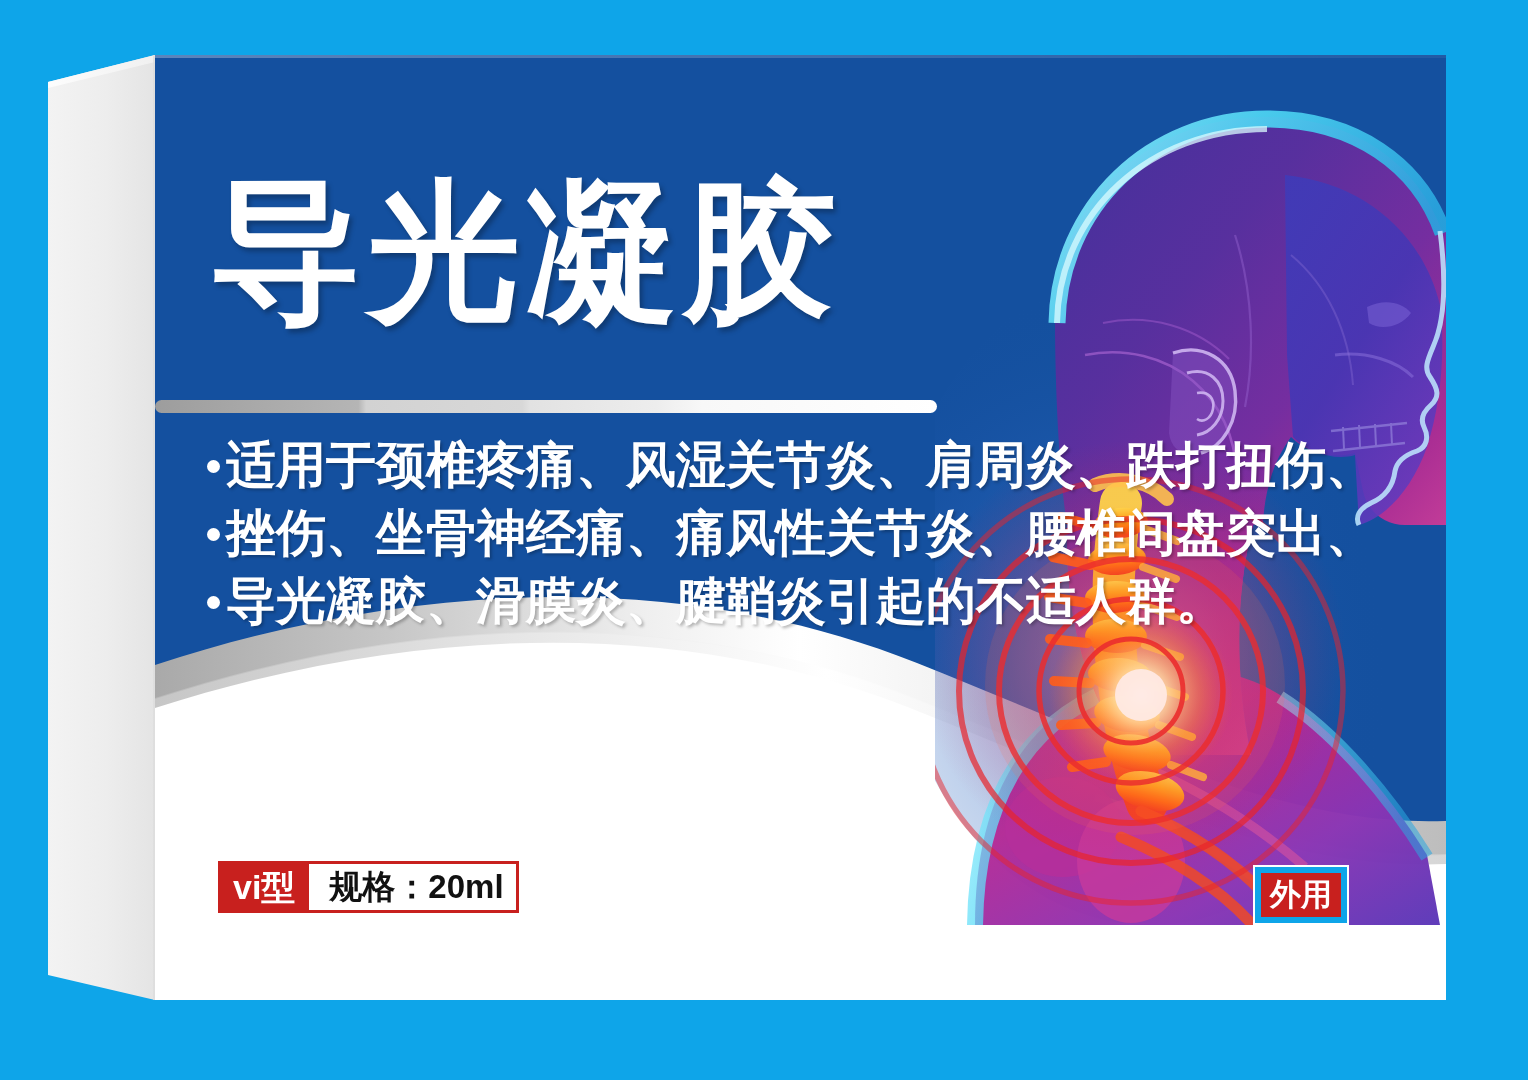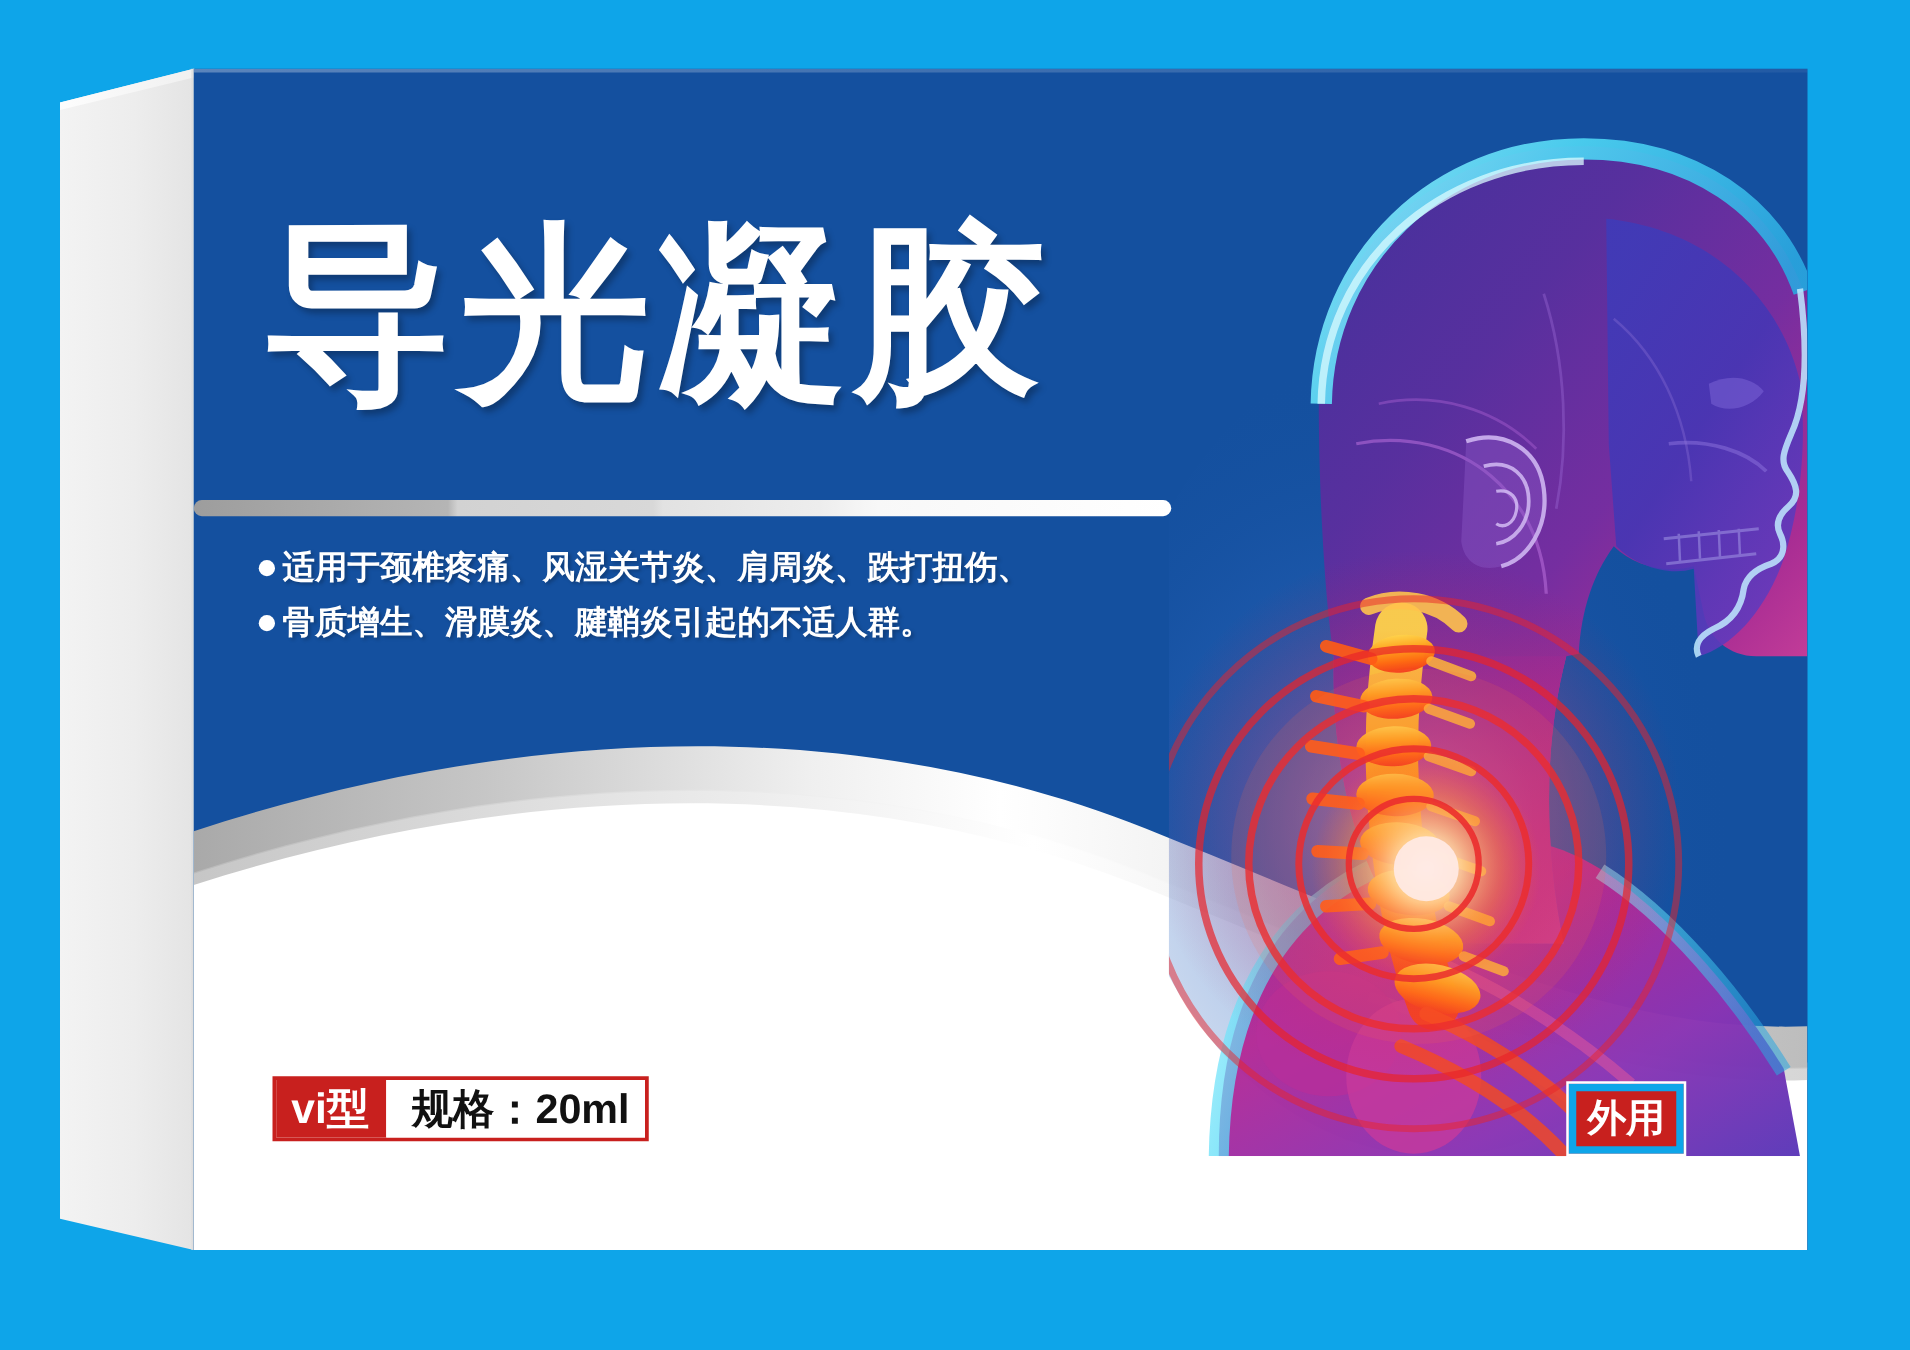--- a/index.html
+++ b/index.html
@@ -93,21 +93,21 @@
   .bullets {
     position: absolute;
     left: 52px;
     top: 385px;
     width: 830px;
   }
   .bullet-row {
     display: flex;
     align-items: center;
     color: #ffffff;
-    font-size: 26px;
+    font-size: 50px;
     font-weight: bold;
     line-height: 1.0;
     margin-bottom: 18px;
     white-space: nowrap;
     text-shadow: 2px 2px 3px rgba(0,0,0,.25);
   }
   .dot {
     width: 13px;
     height: 13px;
     border-radius: 50%;
@@ -439,21 +439,25 @@
 
     <div class="rule"></div>
 
     <div class="bullets">
       <div class="bullet-row">
         <span class="dot"></span>
         <span>适用于颈椎疼痛、风湿关节炎、肩周炎、跌打扭伤、</span>
       </div>
       <div class="bullet-row">
         <span class="dot"></span>
-        <span>骨质增生、滑膜炎、腱鞘炎引起的不适人群。</span>
+        <span>挫伤、坐骨神经痛、痛风性关节炎、腰椎间盘突出、</span>
+      </div>
+      <div class="bullet-row">
+        <span class="dot"></span>
+        <span>导光凝胶、滑膜炎、腱鞘炎引起的不适人群。</span>
       </div>
     </div>
 
     <div class="spec-badge">
       <span class="spec-type">vi型</span>
       <span class="spec-value">规格：20ml</span>
     </div>
 
     <div class="usage-badge">外用</div>
 

